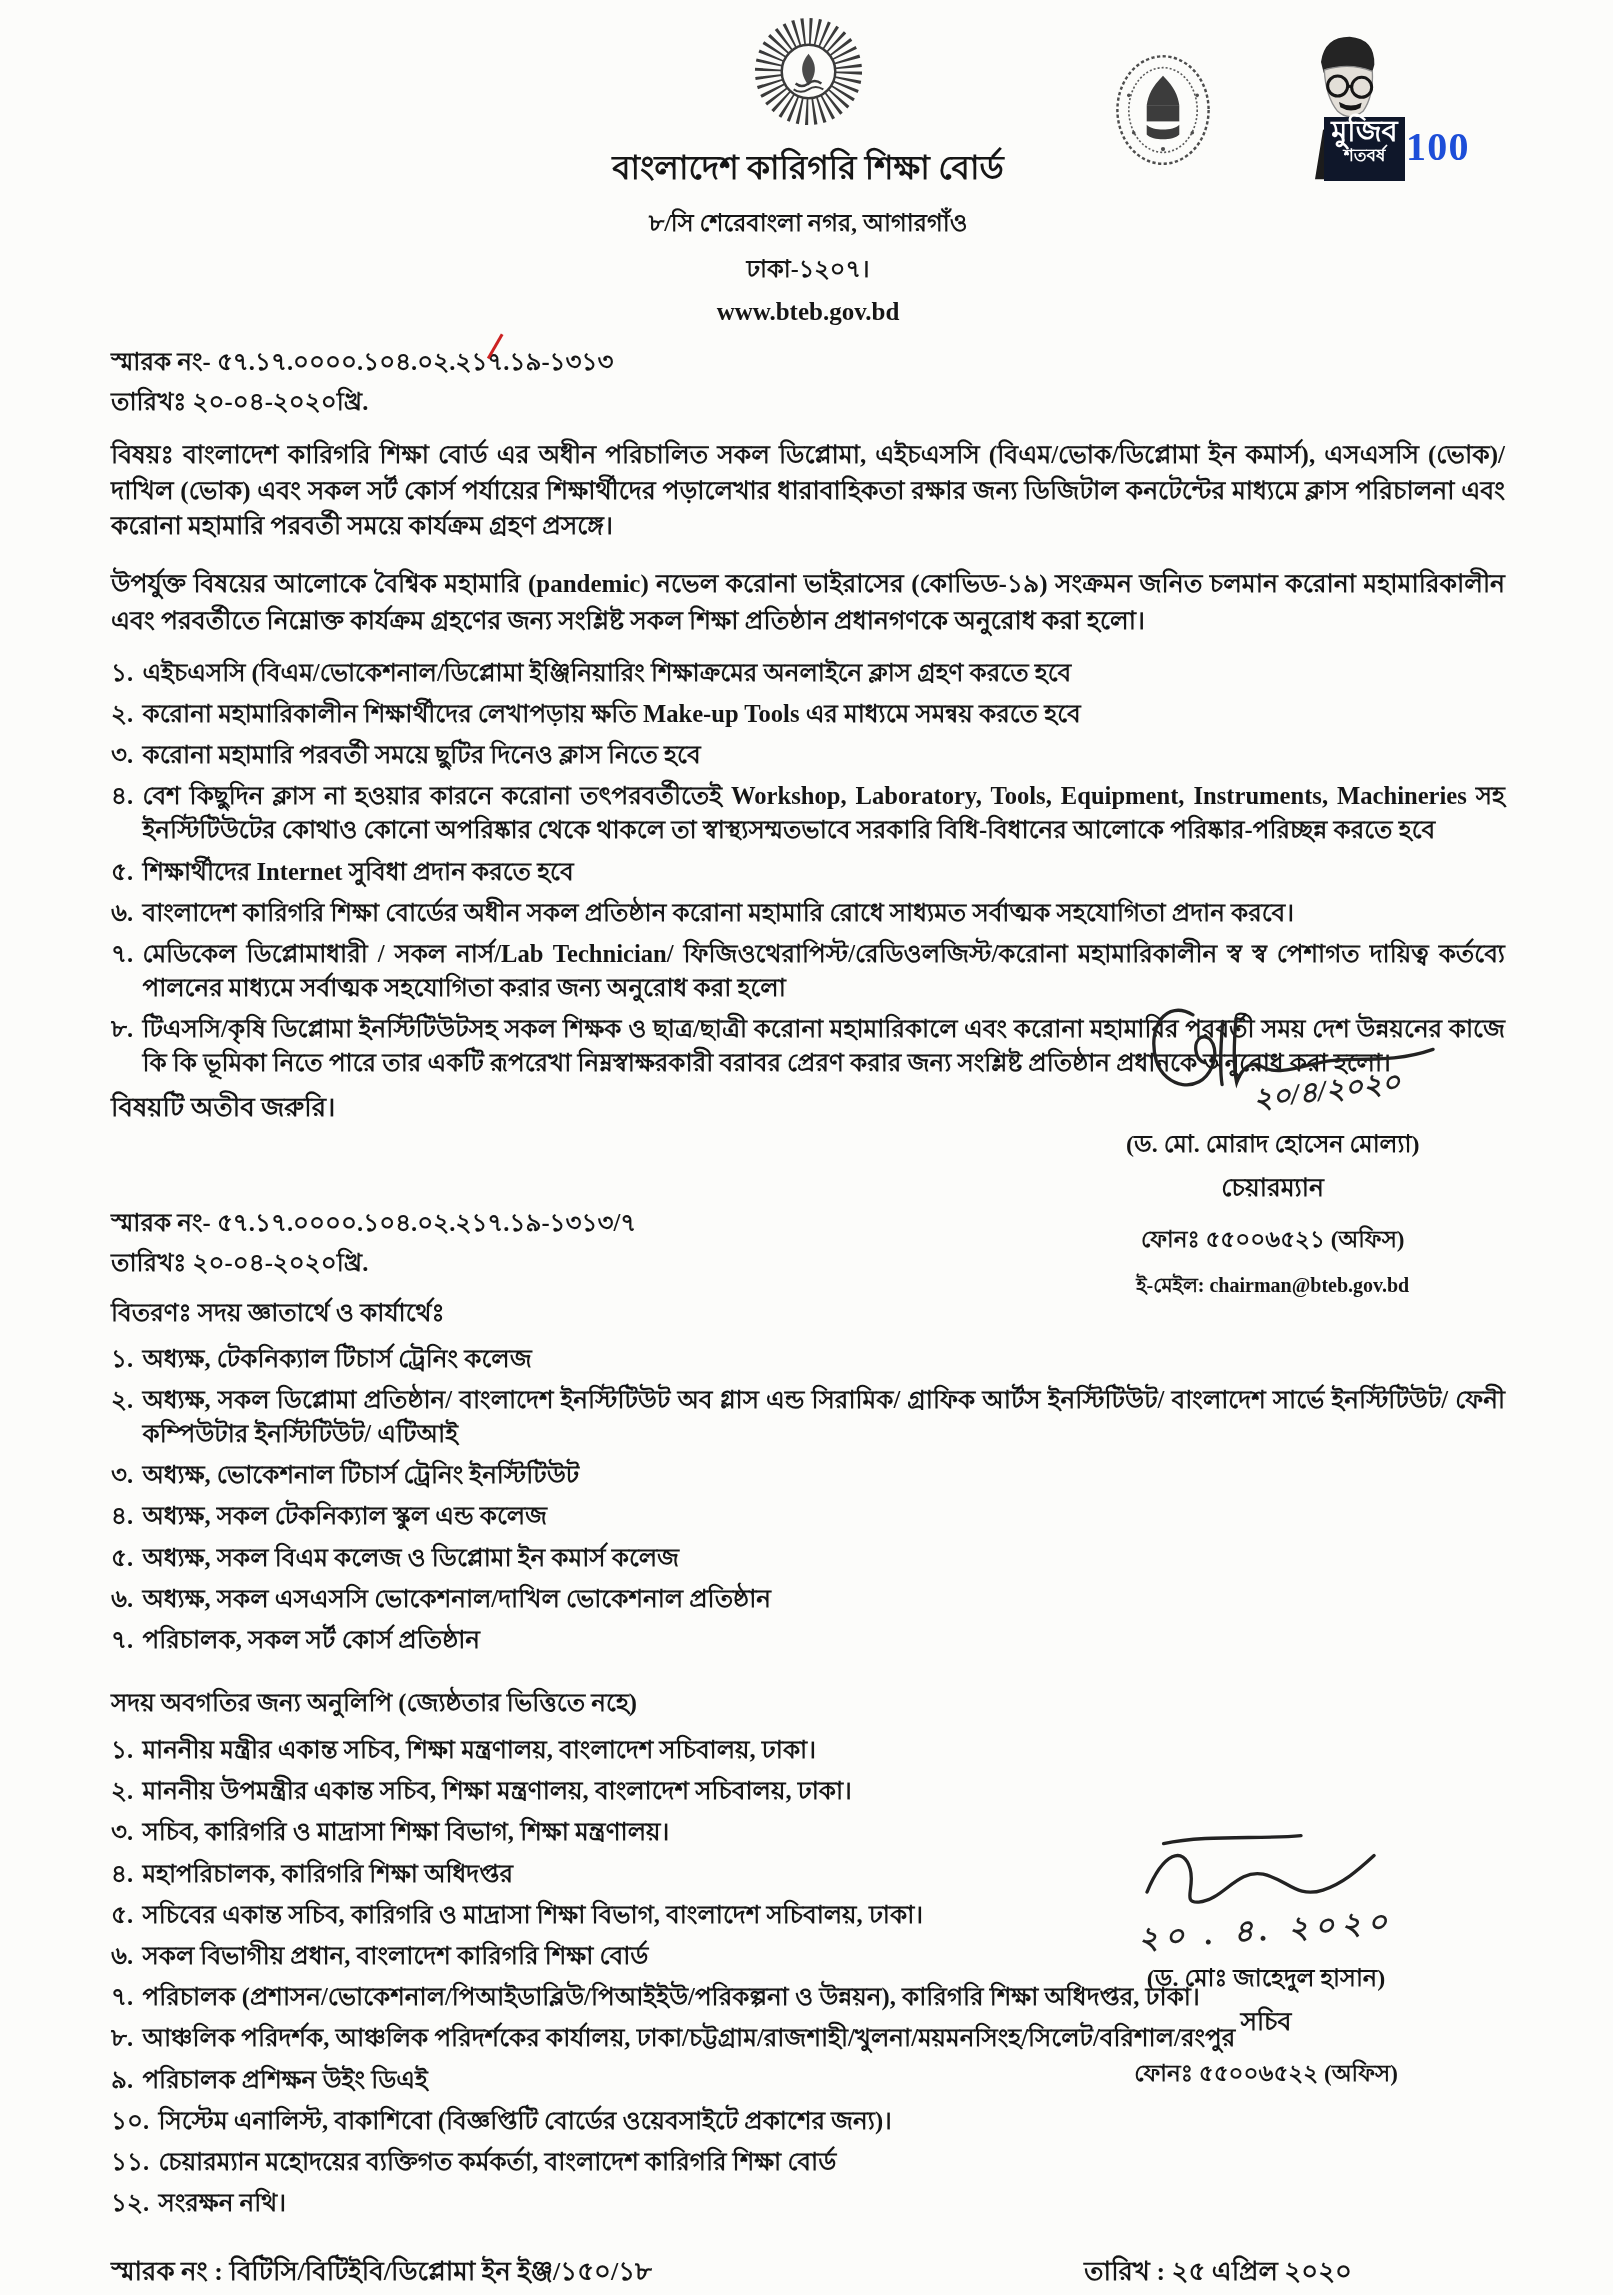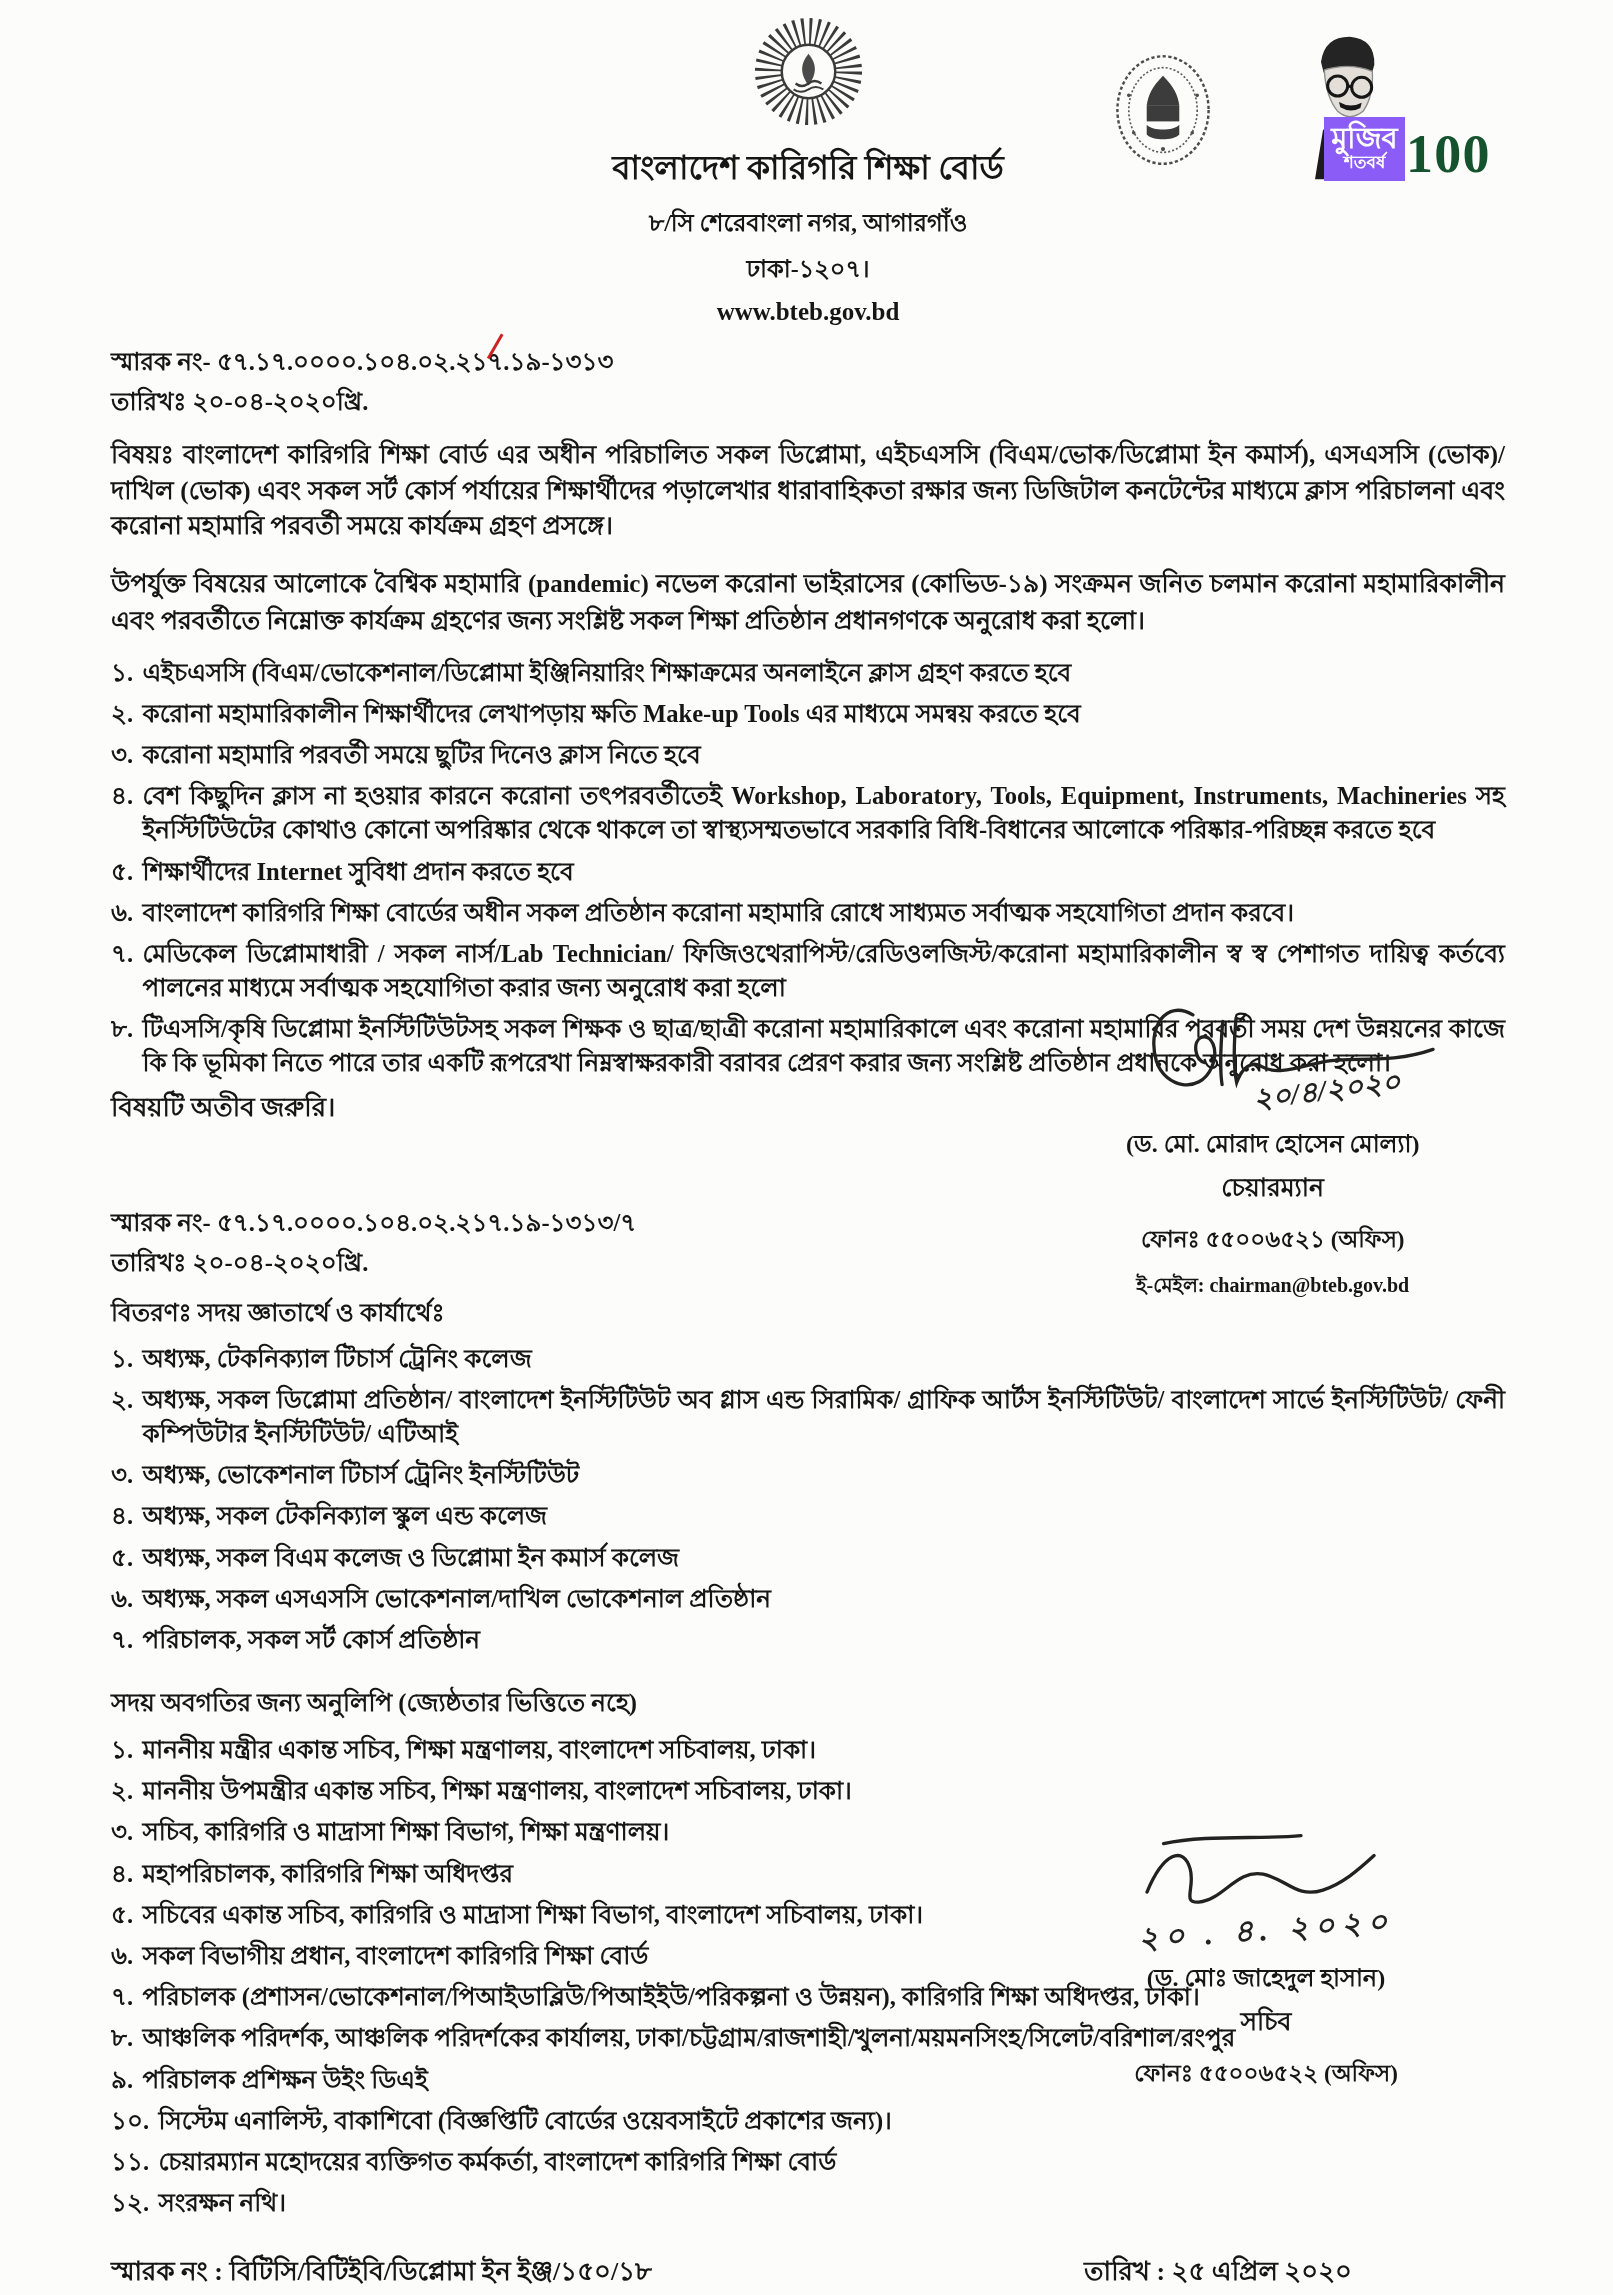--- a/index.html
+++ b/index.html
@@ -13,26 +13,26 @@
 
   
   .header { position:relative; text-align:center; }
   .emblem-svg { width:119px; height:125px; }
   .org-name { font-size:33px; font-weight:bold; margin:2.7px 0 6.6px; }
   .addr { font-size:24px; font-weight:600; margin:5.3px 0; }
   .website { font-size:25px; font-weight:bold; margin-top:8px; }
 
   .seal-box { position:absolute; left:1002px; top:41px; width:100px; height:114px; }
   .mujib-box { position:absolute; left:1128px; top:18.6px; width:219px; height:159px; }
-  .mujib-badge { position:absolute; left:85px; top:86px; background:#8b5cf6; color:#fff;
-                 width:81px; height:64px; text-align:center; padding-top:7px; }
+  .mujib-badge { position:absolute; left:85px; top:86px; background:#0f172a; color:#fff;
+                 width:81px; height:64px; text-align:center; padding-top:0; }
   .mujib-badge .l1 { font-size:29px; font-weight:bold; line-height:1.0; }
   .mujib-badge .l2 { font-size:17px; font-weight:bold; line-height:1.2; }
-  .mujib-100 { position:absolute; left:167px; top:92px; font-size:54px; font-weight:bold;
-               color:#14532d; letter-spacing:1.3px; }
+  .mujib-100 { position:absolute; left:167px; top:92px; font-size:40px; font-weight:bold;
+               color:#1d4ed8; letter-spacing:1.3px; }
 
   
   .memo-row { display:flex; justify-content:space-between; font-size:24.6px; font-weight:600;
               margin-top:17px; position:relative;flex-direction:column; }
   .red-tick { position:absolute; left:382px; top:-8px; width:13.3px; height:28px;
               border-left:3.3px solid #cc2222; transform:rotate(30deg); }
 
   .subject { font-size:25px; font-weight:bold; line-height:1.42; text-align:justify; margin:14.6px 0 0; }
   .intro   { font-size:25px; font-weight:600; line-height:1.45; text-align:justify; margin:22.6px 0 0; }
 

